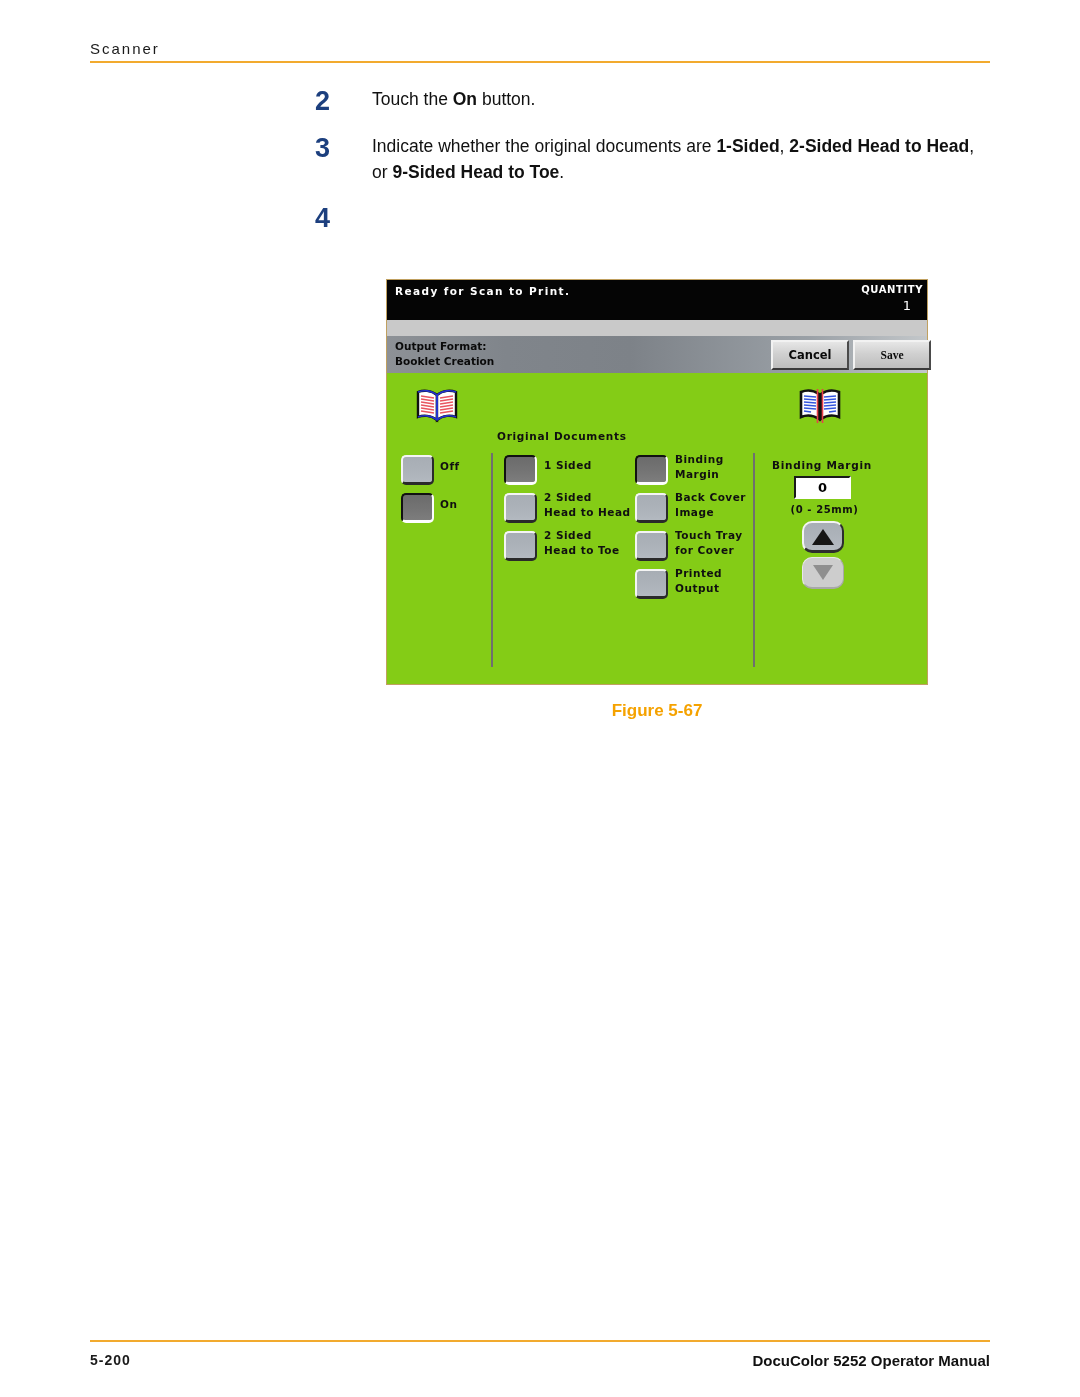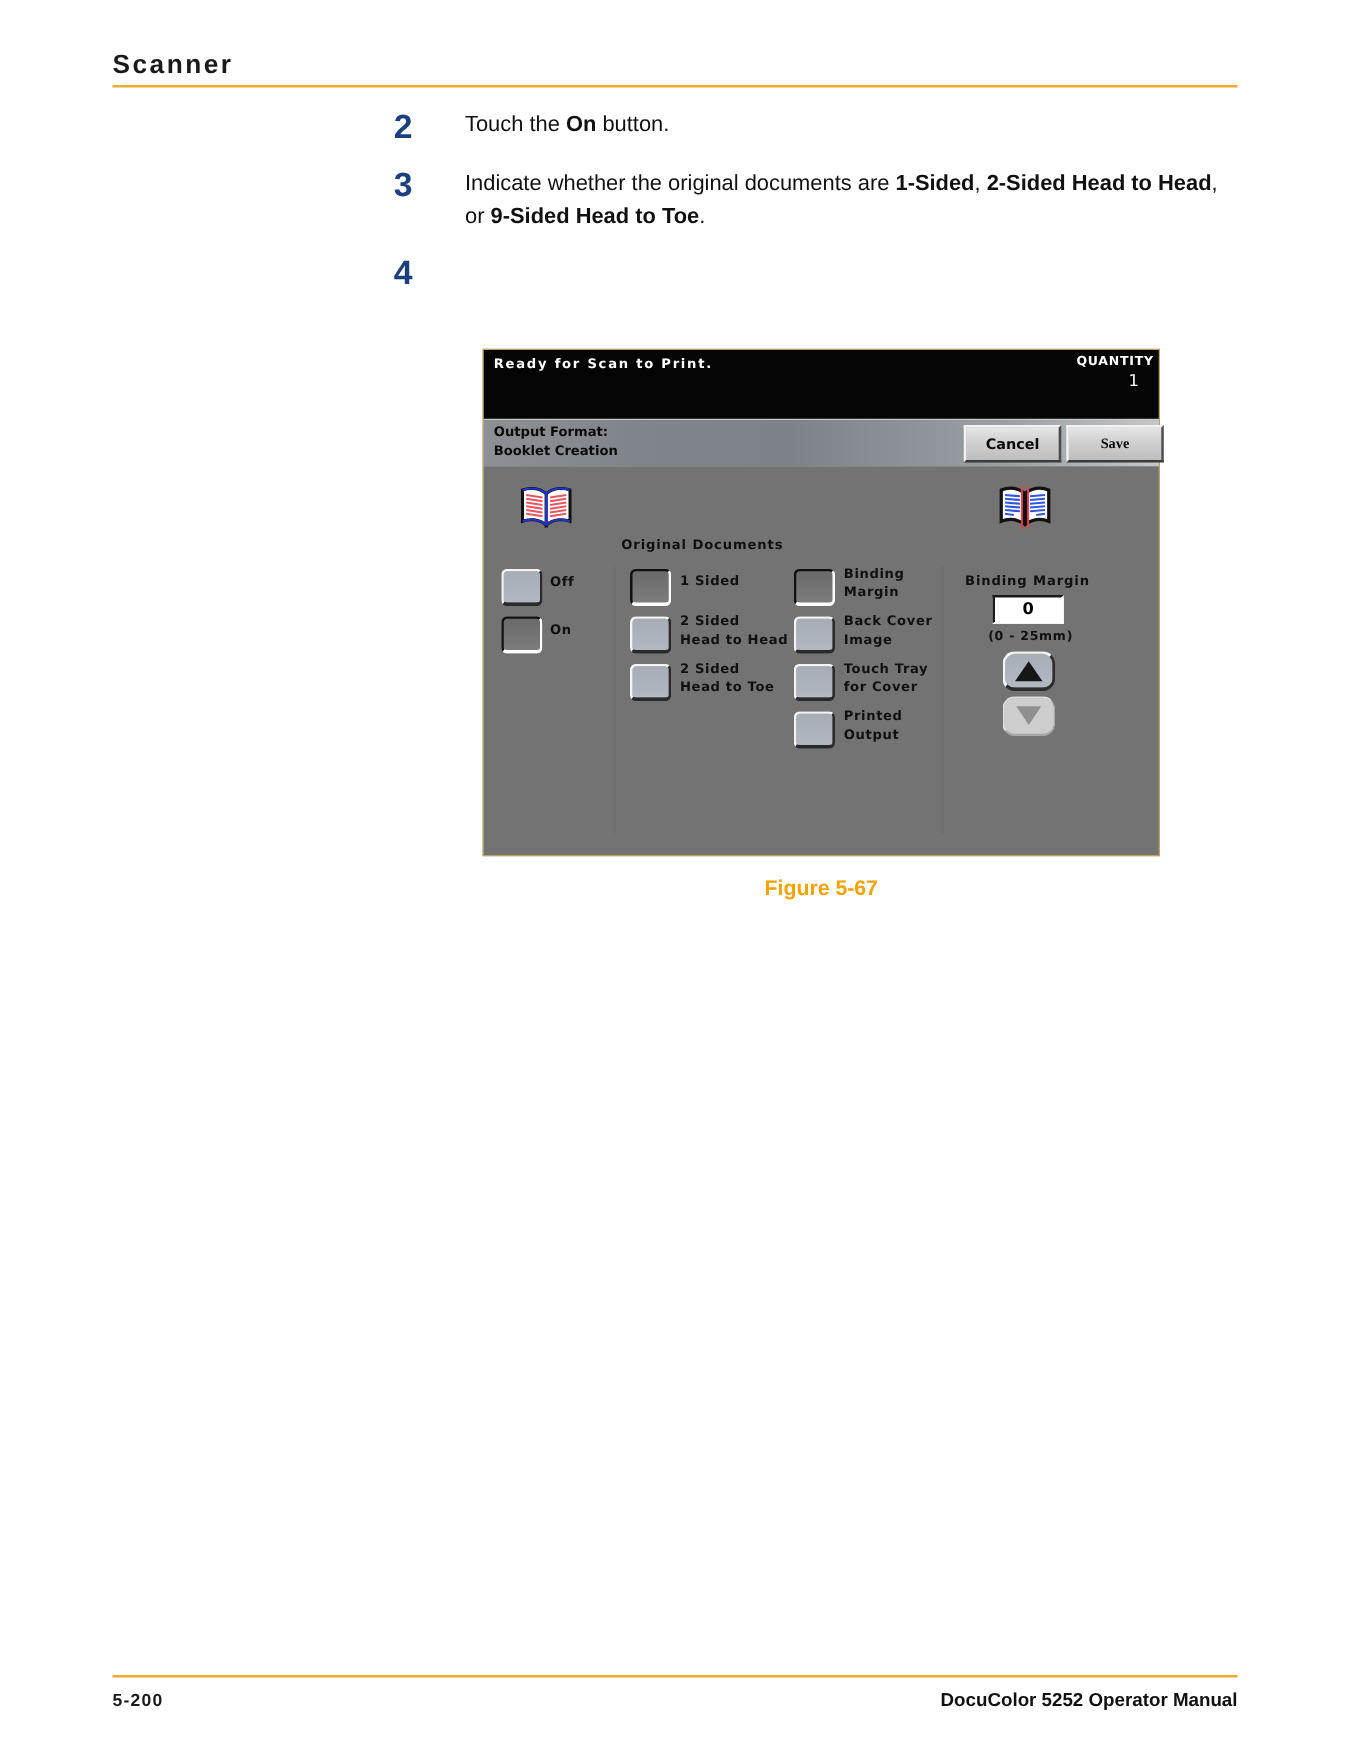--- a/index.html
+++ b/index.html
@@ -16,24 +16,24 @@
   }
 
   
   #page-header {
     position: absolute;
     left: 90px;
     top: 40px;
     width: 900px;
   }
   #page-header .header-title {
-    font-size: 21px;
+    font-size: 15px;
     letter-spacing: 2px;
     color: #1a1a1a;
-    font-weight: 700;
+    font-weight: 400;
   }
   #page-header .header-rule {
     margin-top: 4px;
     height: 2px;
     background: #f2aa2e;
     width: 900px;
   }
 
   
   #steps {
@@ -74,21 +74,21 @@
     border: 1px solid #c0a060;
     box-sizing: border-box;
     font-family: "DejaVu Sans", sans-serif;
   }
 
   
   .status-bar {
     position: absolute;
     left: 0; top: 0;
     width: 100%;
-    height: 55px;
+    height: 40px;
     background: #050505;
     box-sizing: border-box;
   }
   .status-text {
     position: absolute;
     left: 8px;
     top: 5px;
     color: #ffffff;
     font-size: 10.5px;
     font-weight: bold;
@@ -154,21 +154,21 @@
   #btn-cancel { left: 384px; }
   #btn-save   { left: 466px; font-family: Liberation Serif, serif; }
 
   
   .panel-body {
     position: absolute;
     left: 0;
     top: 93px;
     width: 100%;
     height: 311px;
-    background: #737373;
+    background: #84cc16;
   }
 
   
   .book-icon {
     position: absolute;
     width: 46px;
     height: 38px;
   }
   #icon-original { left: 27px; top: 14px; }
   #icon-margin   { left: 410px; top: 14px; }

